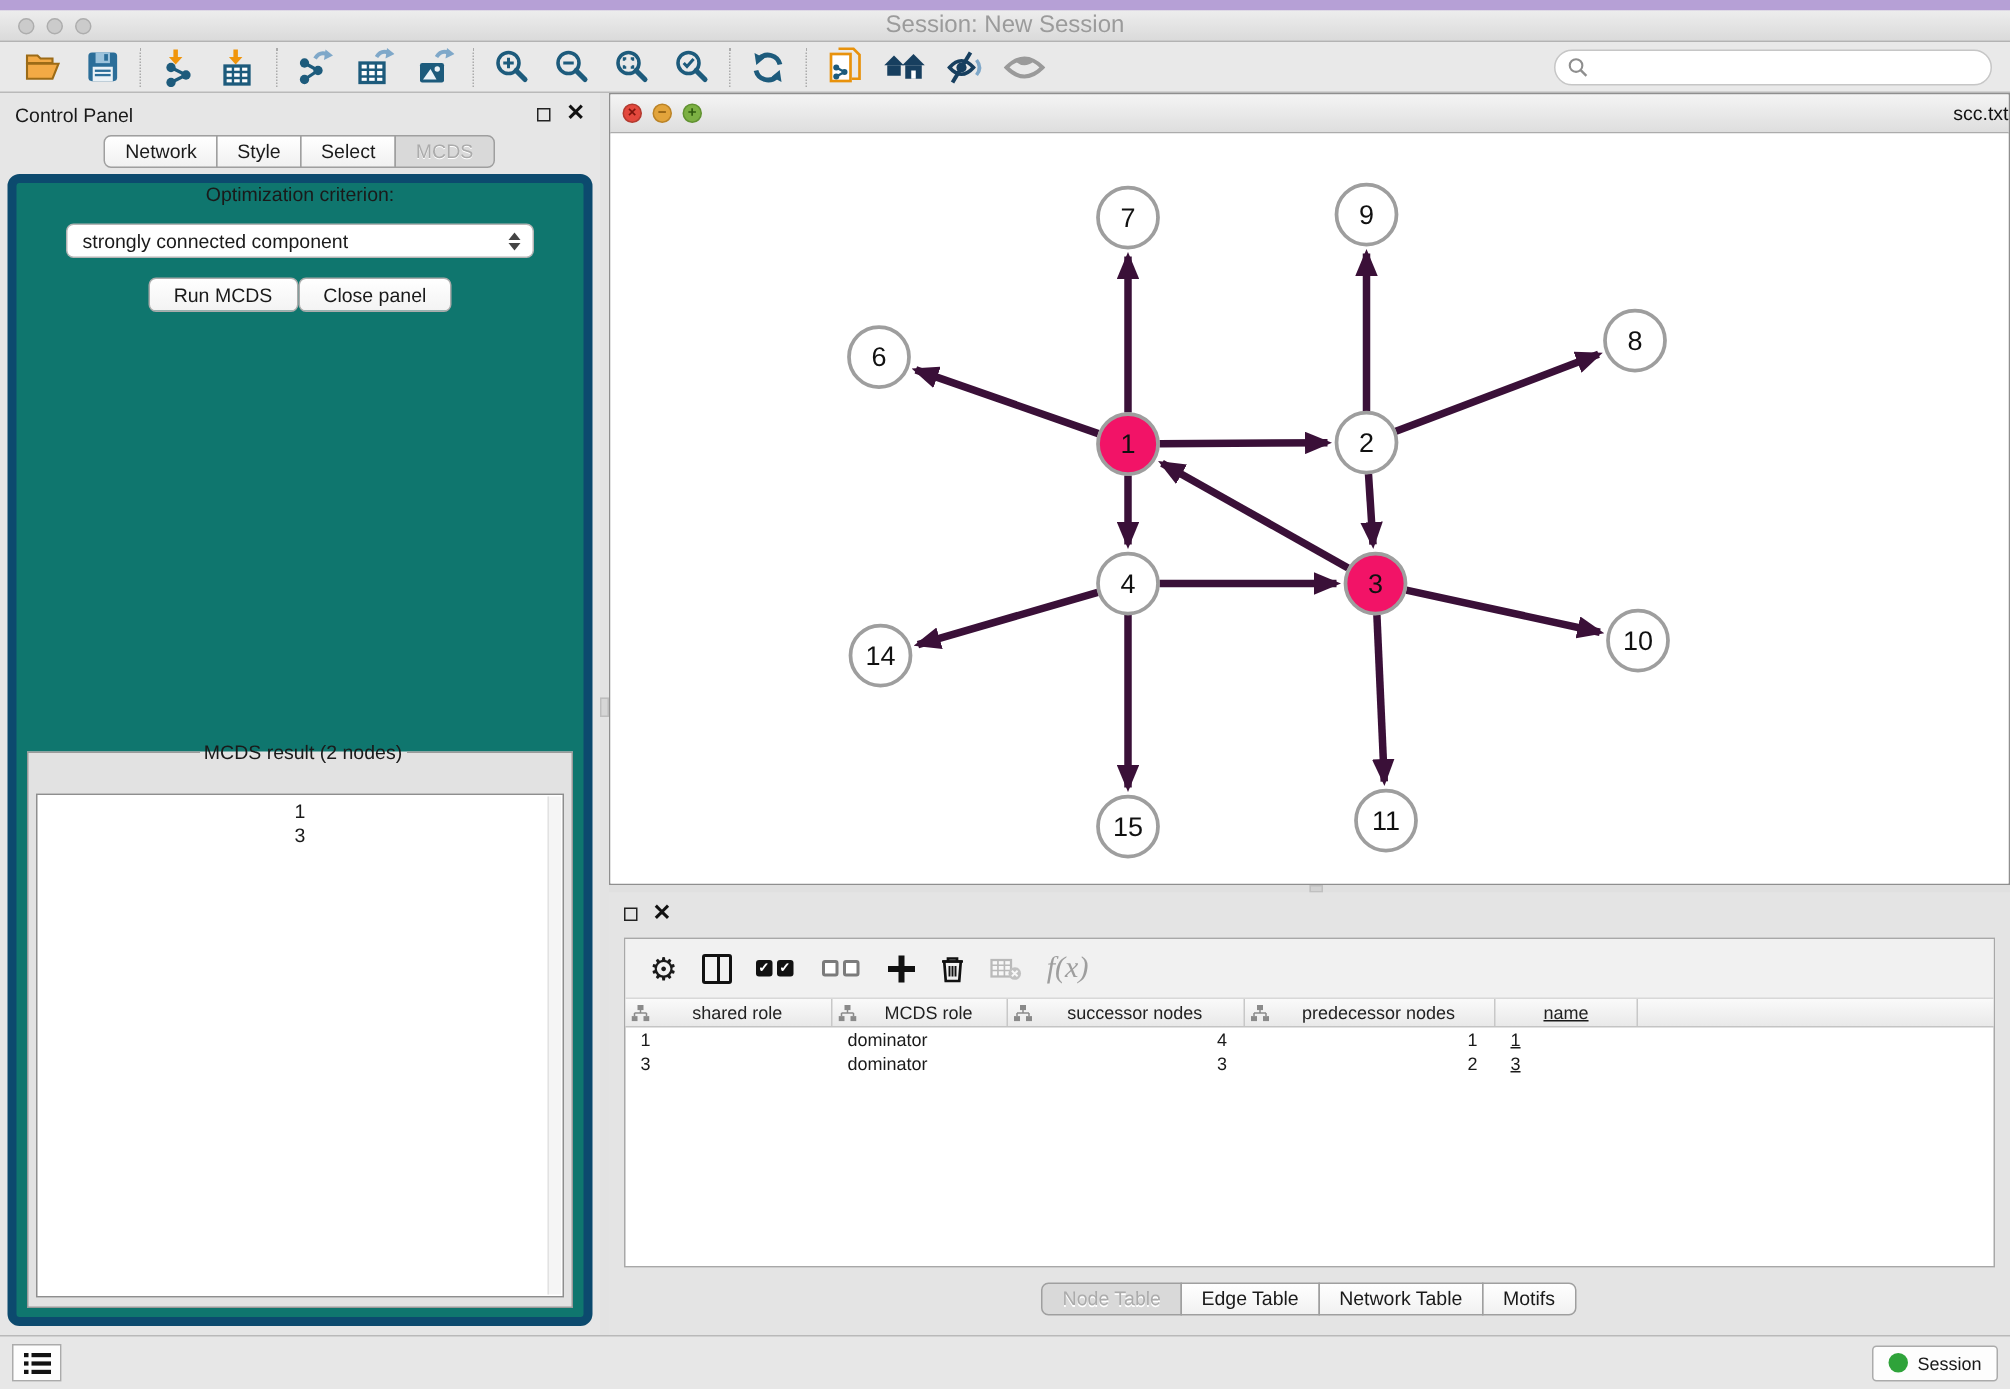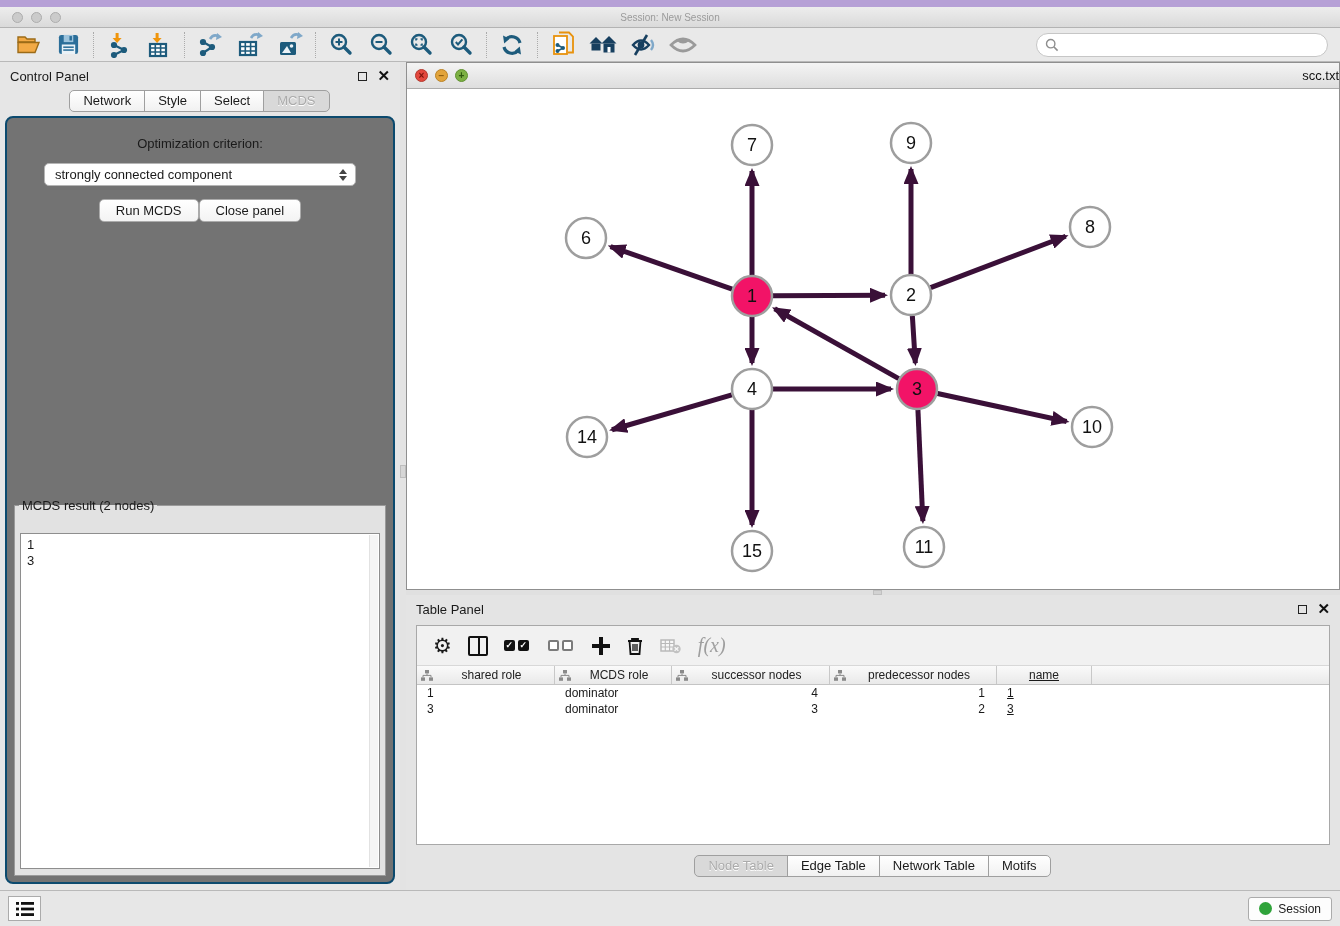--- a/index.html
+++ b/index.html
@@ -6,21 +6,21 @@
   *{box-sizing:border-box;}
   #app{position:relative;width:1340px;height:926px;font-family:"Liberation Sans",sans-serif;
        background:#E7E7E7;overflow:hidden;color:#1a1a1a;}
   
   .desktop-strip{position:absolute;top:0;left:0;right:0;height:7px;background:#B6A0D6;}
   .titlebar{position:absolute;top:7px;left:0;right:0;height:21px;
             background:linear-gradient(#EDEDED,#DADADA);border-bottom:1px solid #B3B3B3;
             display:flex;align-items:center;}
   .lights{display:flex;gap:8px;margin-left:12px;}
   .light{width:11px;height:11px;border-radius:50%;background:#CBCBCB;border:1px solid #ADADAD;}
-  .win-title{position:absolute;left:0;right:0;text-align:center;font-size:10px;color:#9B9B9B;}
+  .win-title{position:absolute;left:0;right:0;text-align:center;font-size:16px;color:#9B9B9B;}
   
   .toolbar{position:absolute;top:28px;left:0;right:0;height:34px;background:#E9E9E9;
            border-bottom:1px solid #B9B9B9;display:flex;align-items:center;padding:0 8px;}
   .tbtn{width:40px;height:30px;display:flex;align-items:center;justify-content:center;cursor:default;}
   .tsep{width:1px;height:26px;border-left:1px dotted #ABABAB;margin:0 5px;}
   .tb-spacer{flex:1;}
   .searchbox{width:292px;height:24px;background:#fff;border:1px solid #C6C6C6;border-radius:12px;
              display:flex;align-items:center;padding:0 8px;margin-right:4px;}
   .searchbox input{border:none;outline:none;flex:1;font-size:12px;font-family:"Liberation Sans",sans-serif;background:transparent;}
   
@@ -30,34 +30,34 @@
   .phead{height:28px;display:flex;align-items:center;padding:0 10px;font-size:13px;}
   .phead .ptitle{flex:1;}
   .float-ic{width:9px;height:9px;border:1.5px solid #222;margin-right:10px;display:inline-block;}
   .close-ic{font-size:15px;font-weight:bold;line-height:10px;color:#111;}
   .mtabs{display:flex;justify-content:center;height:22px;}
   .mtab{border:1px solid #9F9F9F;background:linear-gradient(#FFFFFF,#F1F1F1);padding:2px 13px;
         font-size:13px;margin-left:-1px;line-height:16px;}
   .mtab.first{border-radius:5px 0 0 5px;}
   .mtab.last{border-radius:0 5px 5px 0;}
   .mtab.selected{background:#D9D9D9;color:#ABABAB;text-shadow:0 1px 0 #fff;}
-  .cbody{flex:1;margin:4px 5px 6px 5px;border:2px solid #0c4a6e;border-radius:8px;background:#737373;
-         position:relative;padding-top:18px;}
+  .cbody{flex:1;margin:4px 5px 6px 5px;border:6px solid #0c4a6e;border-radius:8px;background:#0f766e;
+         position:relative;}
   .opt-label{text-align:center;font-size:13px;margin-bottom:12px;}
   .mselect{width:312px;height:23px;margin:0 auto;background:#fff;border:1px solid #B5B5B5;border-radius:5px;
            display:flex;align-items:center;padding:0 8px 0 10px;font-size:13px;position:relative;}
   .mselect .stepper{margin-left:auto;display:flex;flex-direction:column;gap:2px;align-items:center;}
   .stepper i{width:0;height:0;border-left:4px solid transparent;border-right:4px solid transparent;display:block;}
   .stepper .up{border-bottom:5px solid #444;}
   .stepper .dn{border-top:5px solid #444;}
   .btnrow{display:flex;justify-content:center;margin-top:13px;}
   .mbtn{background:linear-gradient(#FFFFFF,#F3F3F3);border:1px solid #ABABAB;border-radius:5px;
         font-size:13px;padding:3px 16px;min-width:90px;text-align:center;}
   fieldset.result{position:absolute;left:7px;right:7px;bottom:6px;height:378px;border:1px solid #9A9A9A;
-        margin:0;padding:2px;background:#E2E2E2;}
+        margin:0;padding:2px;background:#E2E2E2;text-align:center;}
   fieldset.result legend{font-size:13px;padding:0 3px;margin-left:2px;}
   .result-area{position:absolute;left:5px;right:5px;top:20px;bottom:6px;background:#fff;
         border:1px solid #8E8E8E;font-size:13px;line-height:16px;padding:3px 6px;position:absolute;}
   .result-scroll{position:absolute;top:1px;bottom:1px;right:1px;width:9px;background:#F5F5F5;border-left:1px solid #E2E2E2;}
   
   .vsplit{width:6px;background:#E3E3E3;position:relative;}
   .vsplit .handle{position:absolute;top:403px;left:0;width:6px;height:13px;background:#D6D6D6;border:1px solid #BDBDBD;}
   .hsplit{height:5px;background:#E0E0E0;position:relative;}
   .hsplit .handle{position:absolute;left:50%;top:0;width:9px;height:5px;background:#D2D2D2;border:1px solid #C0C0C0;}
   
@@ -399,21 +399,20 @@
           </svg>
         </div>
       </div>
 
       <div class="hsplit">
         <span class="handle"></span>
       </div>
 
       <div class="tpanel">
         <div class="phead">
-          <span class="ptitle">Table Panel</span>
           <span class="float-ic"></span>
           <span class="close-ic">✕</span>
         </div>
         <div class="tp-inner">
           <div class="tp-toolbar">
             <span class="ti gear">⚙</span>
             <span class="ti">
                 <span class="colic"></span>
               </span>
             <span class="ti">

